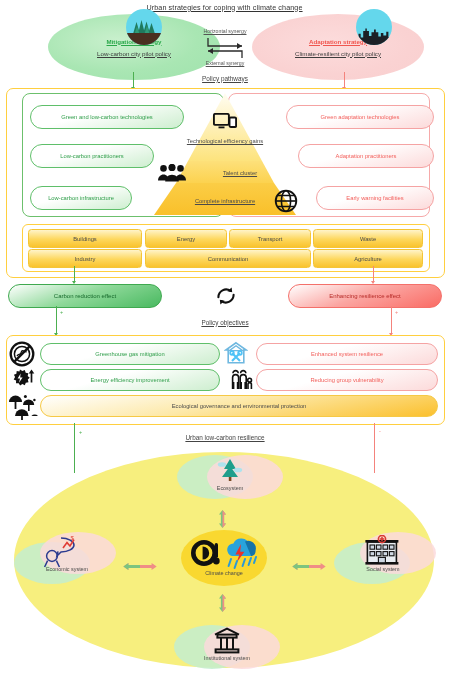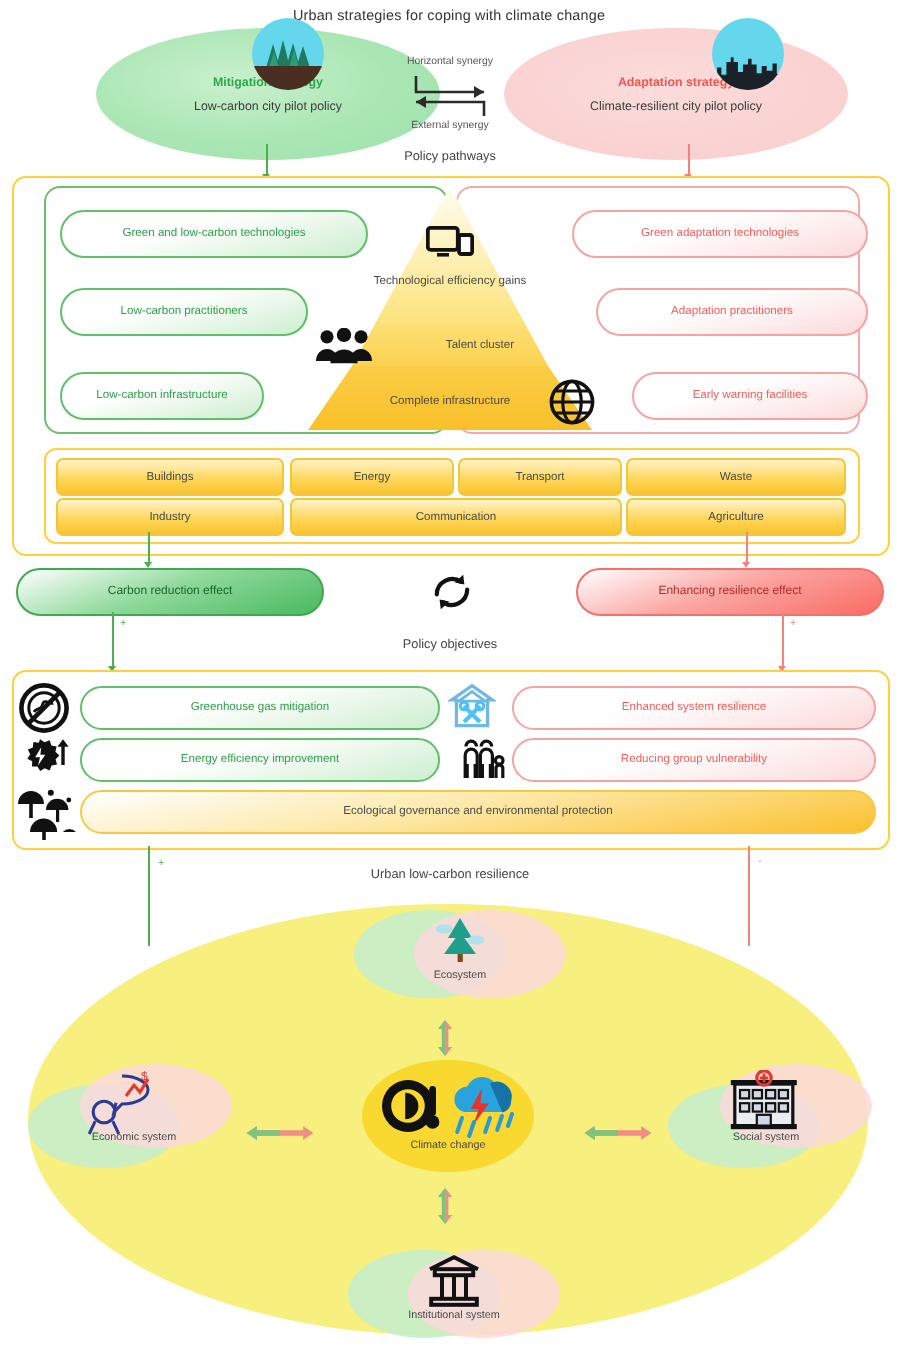--- a/index.html
+++ b/index.html
@@ -1,20 +1,20 @@
 <!DOCTYPE html>
 <html><head>
 <meta charset="utf-8">
 <style>
   html,body{margin:0;padding:0;background:#ffffff;}
   body{width:449px;height:685px;position:relative;overflow:hidden;
        font-family:"Liberation Sans","DejaVu Sans",sans-serif;
        color:#3a3a3a;-webkit-font-smoothing:antialiased;}
   .abs{position:absolute;}
-  .ctr{display:flex;align-items:center;justify-content:center;text-align:center;}
+  .ctr{display:flex;align-items:center;justify-content:center;text-align:center;text-decoration:underline;}
 
   
   .title{font-size:7.2px;color:#333;letter-spacing:.1px;}
   .caption{font-size:6.4px;color:#444;}
   .tiny{font-size:5.2px;color:#555;}
 
   
   .ell-mit{width:172px;height:66px;border-radius:50%;
       background:radial-gradient(ellipse at 40% 40%, #c9f0cd 0%, #a9e6b3 55%, #9fe2ac 100%);}
   .ell-ada{width:172px;height:66px;border-radius:50%;

